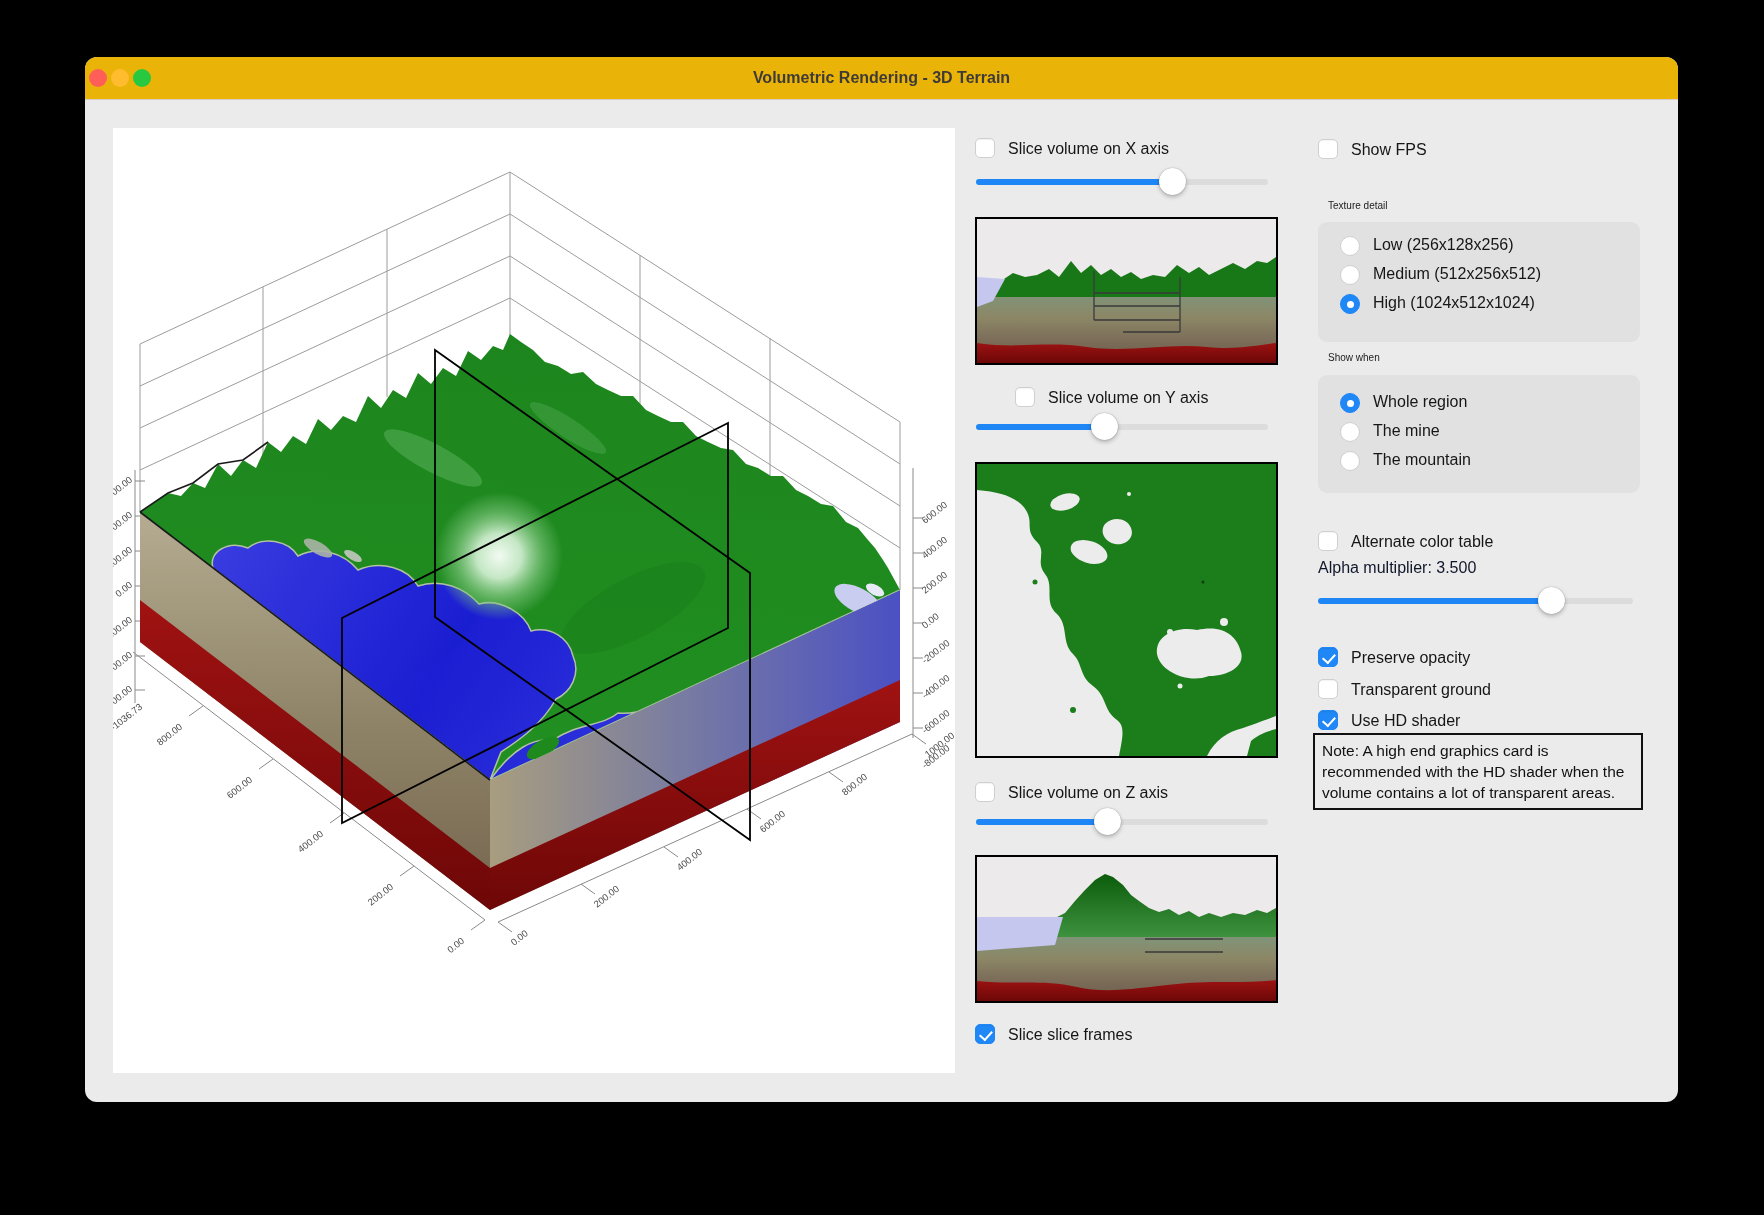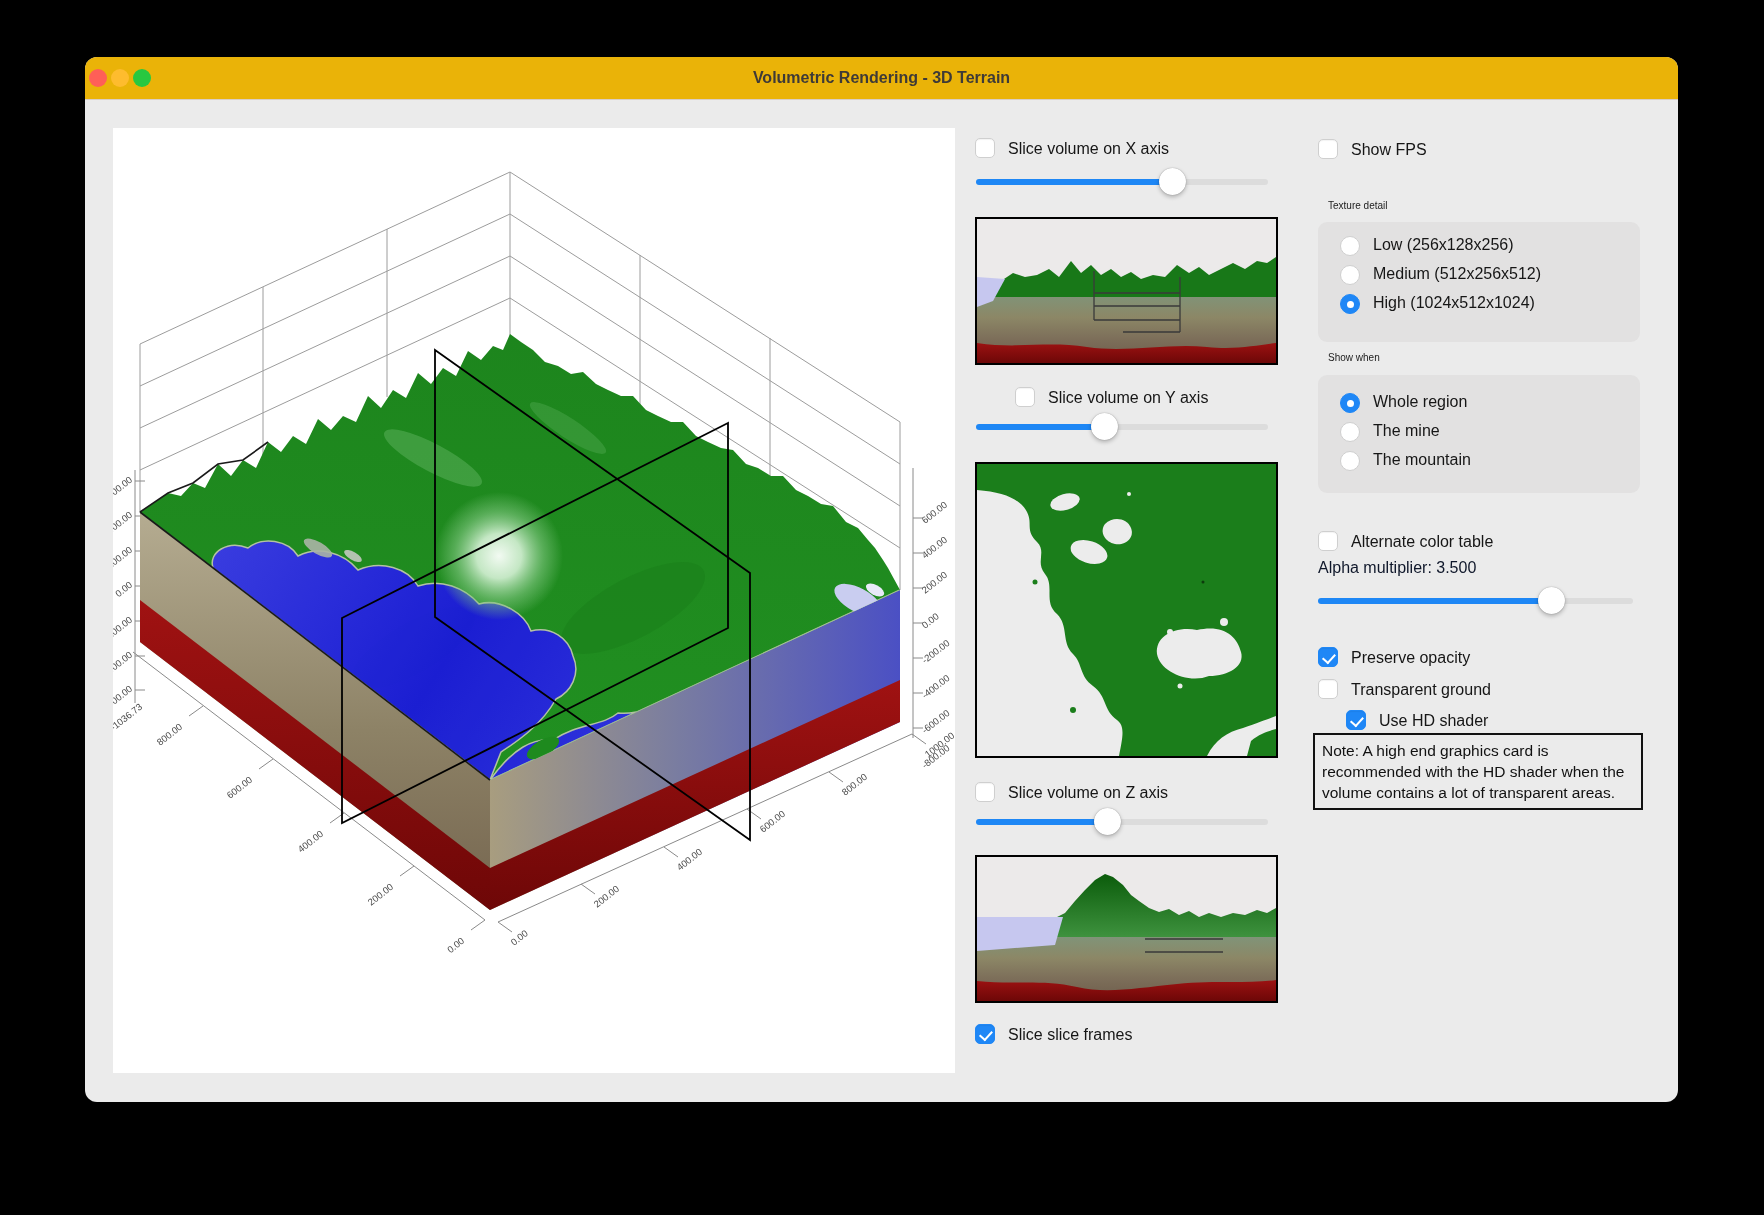--- a/index.html
+++ b/index.html
@@ -305,19 +305,19 @@
   </div>
 
   <label class="cbrow" style="left:1233px;top:588px;">
     <span class="cb on"></span>
     <span class="cblabel">Preserve opacity</span>
   </label>
   <label class="cbrow" style="left:1233px;top:620px;">
     <span class="cb"></span>
     <span class="cblabel">Transparent ground</span>
   </label>
-  <label class="cbrow" style="left:1233px;top:651px;margin-left:28px;">
+  <label class="cbrow" style="left:1233px;top:651px;">
     <span class="cb on"></span>
     <span class="cblabel">Use HD shader</span>
   </label>
 
   <div class="note" style="left:1228px;top:676px;width:330px;">Note: A high end graphics card is recommended with the HD shader when the volume contains a lot of transparent areas.</div>
 </div>
 
 </body></html>

